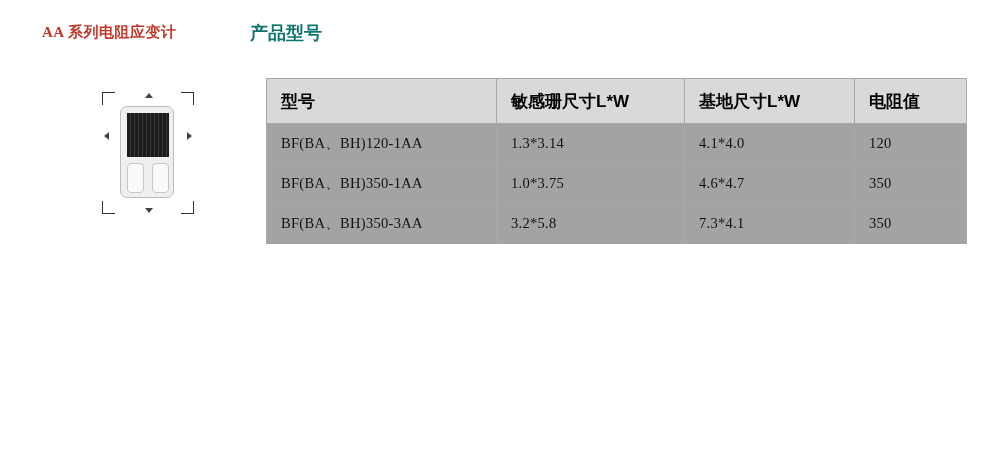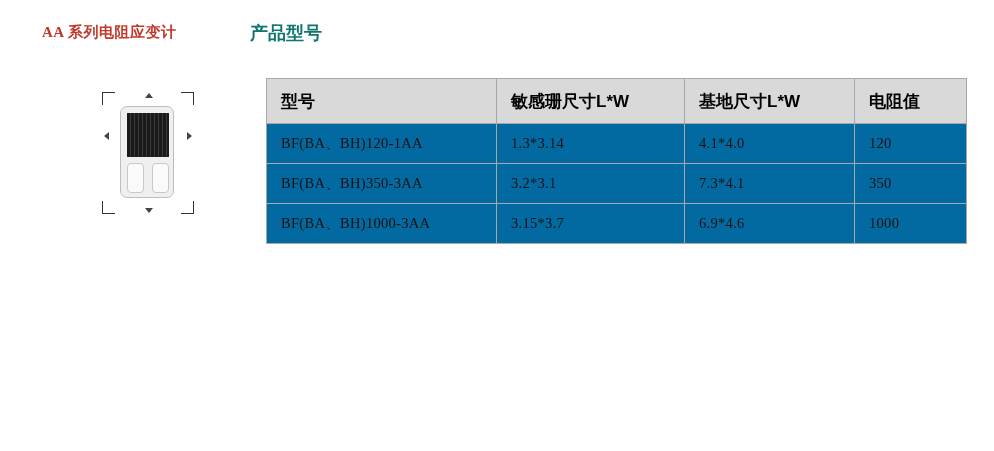--- a/index.html
+++ b/index.html
@@ -155,21 +155,21 @@
   table.spec thead th {
     background: #d9d9d9;
     height: 44px;
     font-family: "Liberation Sans", sans-serif;
     font-size: 17px;
     font-weight: bold;
     color: #000;
     padding-left: 14px;
   }
   table.spec tbody td {
-    background: #0369a1;
+    background: #a3a3a3;
     height: 39px;
     font-family: "Liberation Serif", serif;
     font-size: 14.5px;
     color: #111;
     padding-left: 14px;
     letter-spacing: 0.3px;
     white-space: nowrap;
   }
   col.c0 { width: 230px; }
   col.c1 { width: 188px; }
@@ -221,28 +221,28 @@
         </tr>
       </thead>
       <tbody>
         <tr>
           <td>BF(BA、BH)120-1AA</td>
           <td>1.3*3.14</td>
           <td>4.1*4.0</td>
           <td>120</td>
         </tr>
         <tr>
+          <td>BF(BA、BH)350-1AA</td>
+          <td>1.0*3.75</td>
+          <td>4.6*4.7</td>
+          <td>350</td>
+        </tr>
+        <tr>
           <td>BF(BA、BH)350-3AA</td>
-          <td>3.2*3.1</td>
+          <td>3.2*5.8</td>
           <td>7.3*4.1</td>
           <td>350</td>
-        </tr>
-        <tr>
-          <td>BF(BA、BH)1000-3AA</td>
-          <td>3.15*3.7</td>
-          <td>6.9*4.6</td>
-          <td>1000</td>
         </tr>
       </tbody>
     </table>
   </div>
 
 </div>
 
 </body></html>

